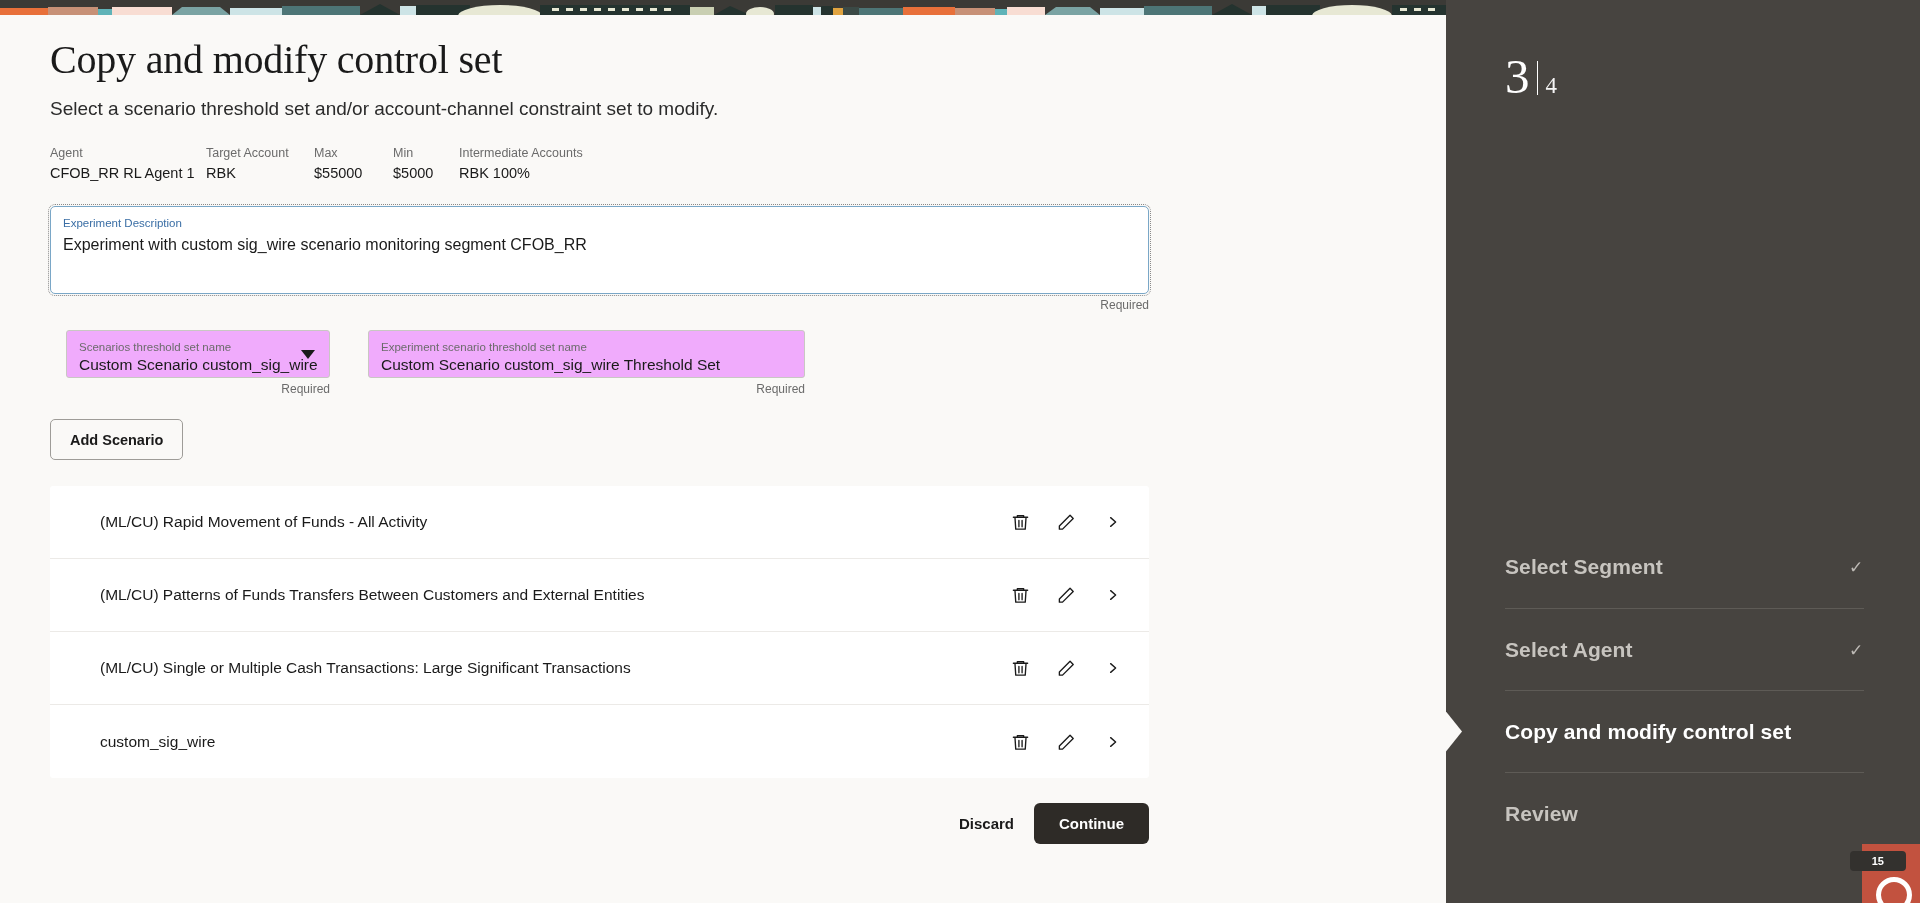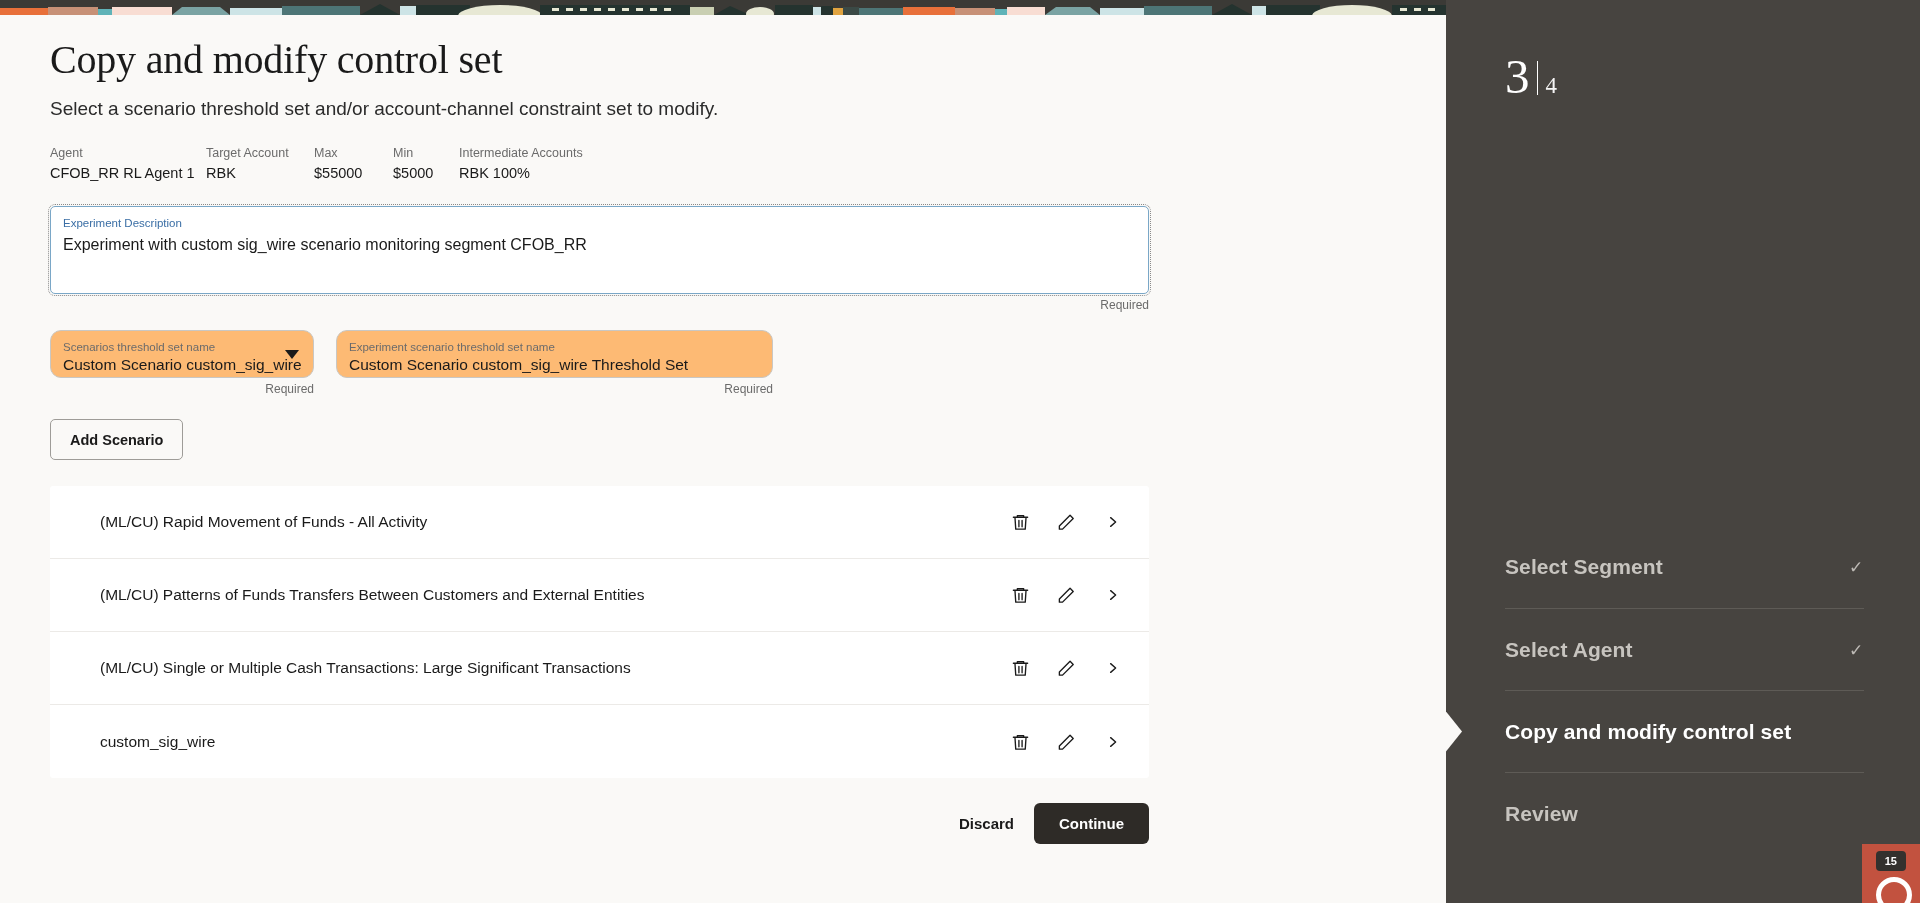--- a/index.html
+++ b/index.html
@@ -122,25 +122,26 @@
   
   .selects-row {
     margin-top: 17px;
     display: flex;
     align-items: flex-start;
   }
   .select-col { margin-right: 22px; }
 
   .select-box {
     position: relative;
-    background: #fdba74;
+    background: #f0abfc;
     border: 1px solid #c9c7c3;
-    border-radius: 11px;
+    border-radius: 3px;
     padding: 9px 12px 8px 12px;
     height: 48px;
+    margin-left: 16px;
   }
   .select-box.w1 { width: 264px; }
   .select-box.w2 { width: 437px; }
 
   .select-label {
     font-size: 11.5px;
     color: #6b6b6b;
     line-height: 14px;
     white-space: nowrap;
   }
@@ -349,21 +350,21 @@
   }
   .corner-tip {
     position: absolute;
     right: 14px;
     top: 7px;
     background: #33312e;
     color: #ffffff;
     font-size: 11px;
     font-weight: 700;
     border-radius: 4px;
-    padding: 4px 9px;
+    padding: 4px 22px;
     line-height: 12px;
     white-space: nowrap;
   }
 </style>
 </head>
 <body>
 
 <div class="screen">
 
   <div class="main-pane">

